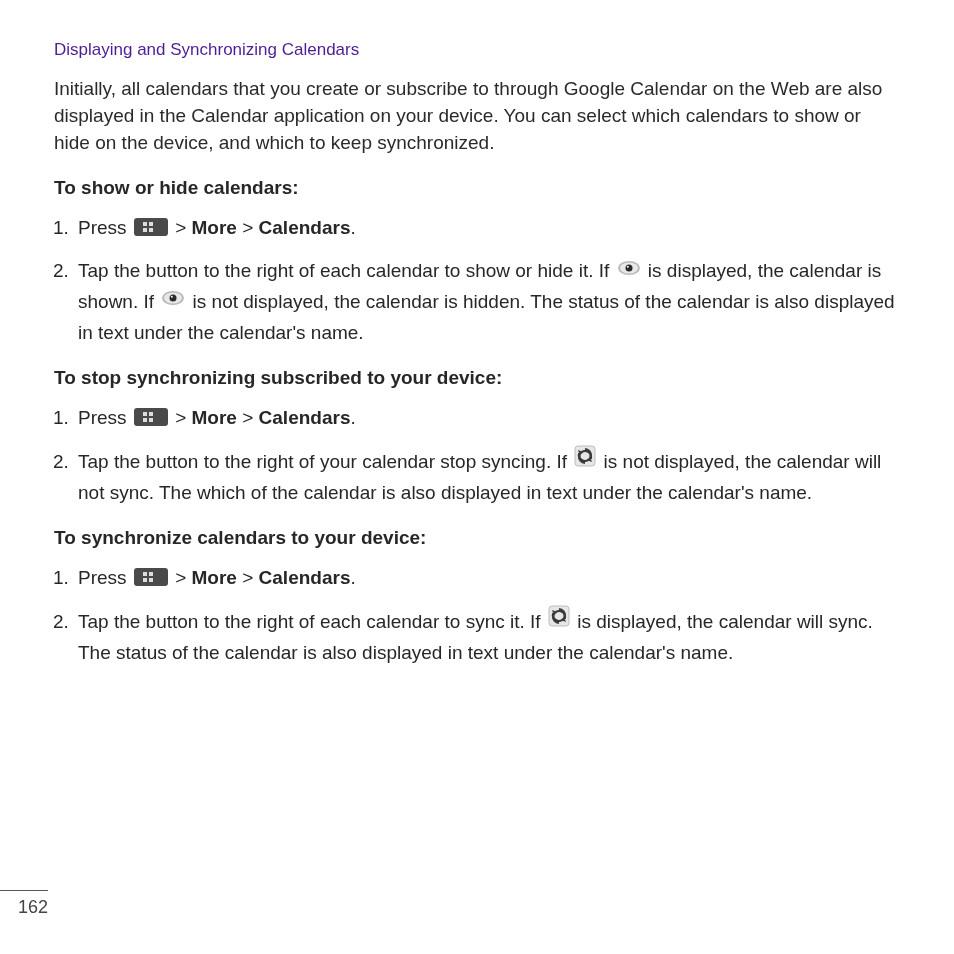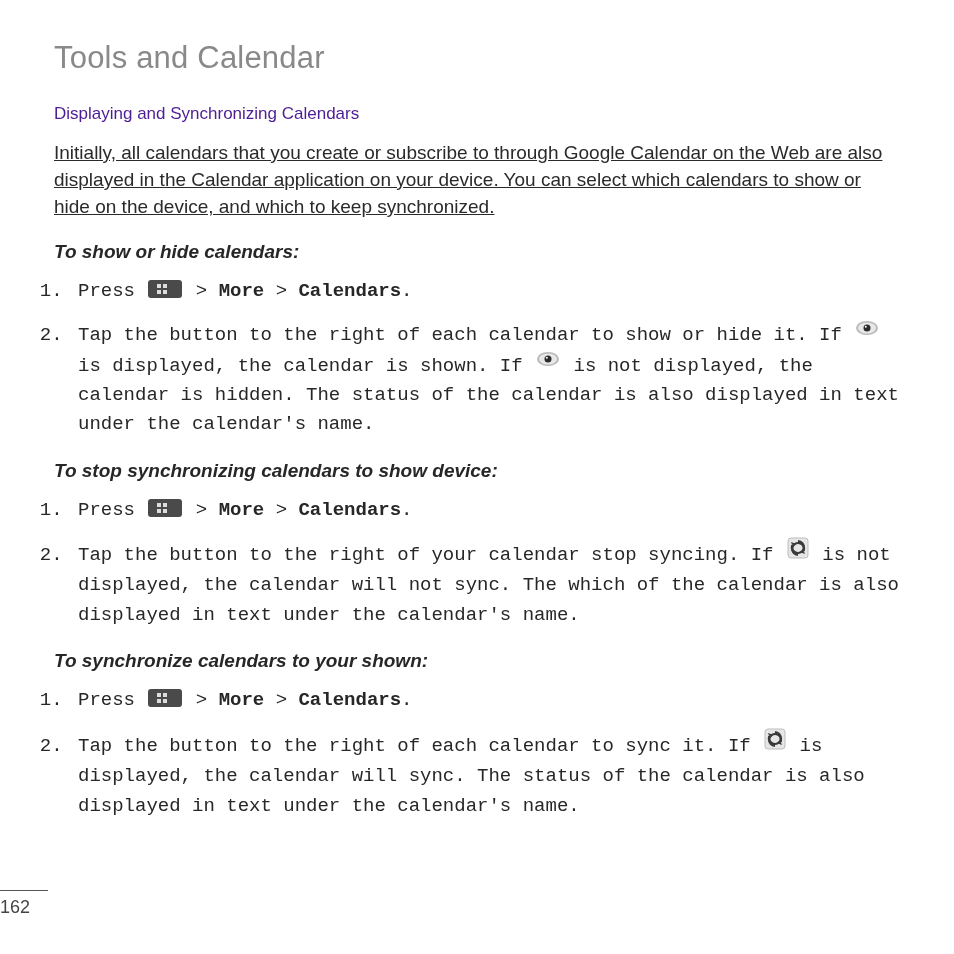--- a/index.html
+++ b/index.html
@@ -28,41 +28,38 @@
     font-size: 17px;
     color: #4c1d95;
     font-weight: 400;
     margin: 0 0 16px 0;
   }
   p {
     font-size: 19px;
     line-height: 1.42;
     margin: 16px 0 14px 0;
     color: #2a2a2a;
-    text-decoration: underline;
   }
   .bold {
     font-weight: 600;
   }
   .sub-heading {
     font-weight: 600;
     font-size: 19px;
     margin: 20px 0 14px 0;
-    font-style: italic;
   }
   ol {
     margin: 0;
     padding: 0 0 0 20px;
   }
   ol li {
     font-size: 19px;
     line-height: 1.55;
     margin-bottom: 14px;
     padding-left: 4px;
-    font-family: Liberation Mono, monospace;
   }
   .menu-btn {
     display: inline-block;
     width: 34px;
     height: 18px;
     background: #4a4a4a;
     border-radius: 3px;
     position: relative;
     vertical-align: middle;
     margin: 0 2px;
@@ -102,28 +99,28 @@
   }
   .footer-line {
     border-top: 1px solid #555;
     width: 48px;
     margin-left: 0;
     margin-bottom: 6px;
   }
   .page-num {
     font-size: 18px;
     color: #444;
+    margin-left: 18px;
   }
 </style>
 </head>
 <body>
 
 <div class="page">
 
-  <h1 class="chapter-title">Tools and Calendar</h1>
 
   <h2 class="section-title">Displaying and Synchronizing Calendars</h2>
 
   <p>Initially, all calendars that you create or subscribe to through Google Calendar on the Web are also displayed in the Calendar application on your device. You can select which calendars to show or hide on the device, and which to keep synchronized.</p>
 
 
 
 
   <div class="sub-heading">To show or hide calendars:</div>
 
@@ -149,21 +146,21 @@
             <ellipse cx="12" cy="9" rx="11" ry="7" fill="#b9b9b9"></ellipse>
             <ellipse cx="12" cy="9" rx="9" ry="5.5" fill="#e8e8e8"></ellipse>
             <circle cx="12" cy="9" r="3.5" fill="#2b2b2b"></circle>
             <circle cx="10.8" cy="7.8" r="1" fill="#fff"></circle>
           </svg>
       </span>
       <span> is not displayed, the calendar is hidden. The status of the calendar is also displayed in text under the calendar's name.</span>
     </li>
   </ol>
 
-  <div class="sub-heading">To stop synchronizing calendars to show device:</div>
+  <div class="sub-heading">To stop synchronizing subscribed to your device:</div>
 
   <ol>
     <li>
       <span>Press </span>
       <span class="menu-btn"></span>
       <span> &gt; </span><span class="bold">More</span><span> &gt; </span><span class="bold">Calendars</span><span>.</span>
     </li>
     <li>
       <span>Tap the button to the right of your calendar stop syncing. If </span>
       <span class="sync-icon">
@@ -172,21 +169,21 @@
             <path d="M11 4 A6 6 0 1 1 5.2 8" fill="none" stroke="#3a3a3a" stroke-width="2.2"></path>
             <path d="M4 5 L5.2 8 L8 6.5 Z" fill="#3a3a3a"></path>
             <path d="M11 18 A6 6 0 1 1 16.8 14" fill="none" stroke="#3a3a3a" stroke-width="2.2"></path>
             <path d="M18 17 L16.8 14 L14 15.5 Z" fill="#3a3a3a"></path>
           </svg>
       </span>
       <span> is not displayed, the calendar will not sync. The which of the calendar is also displayed in text under the calendar's name.</span>
     </li>
   </ol>
 
-  <div class="sub-heading">To synchronize calendars to your shown:</div>
+  <div class="sub-heading">To synchronize calendars to your device:</div>
 
   <ol>
     <li>
       <span>Press </span>
       <span class="menu-btn"></span>
       <span> &gt; </span><span class="bold">More</span><span> &gt; </span><span class="bold">Calendars</span><span>.</span>
     </li>
     <li>
       <span>Tap the button to the right of each calendar to sync it. If </span>
       <span class="sync-icon">

